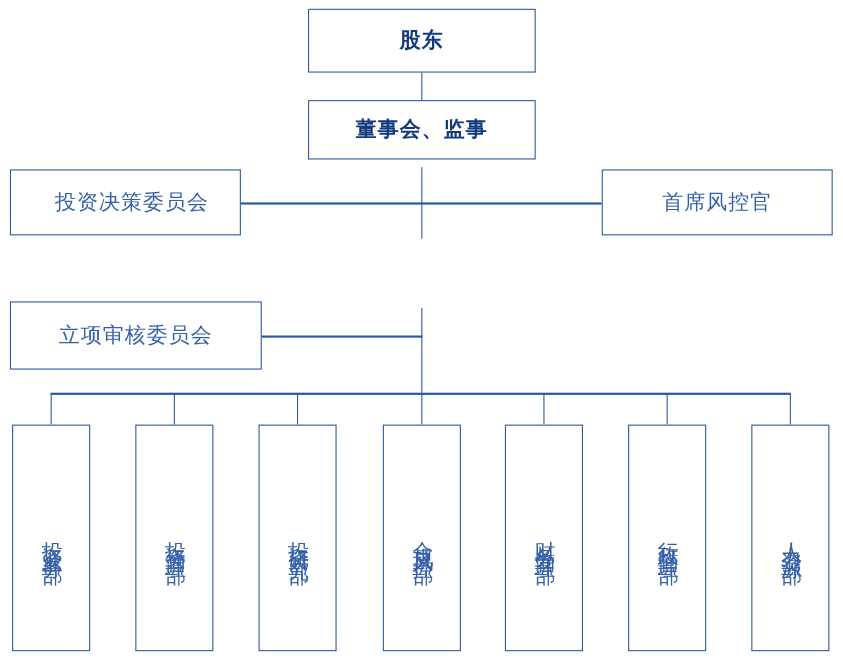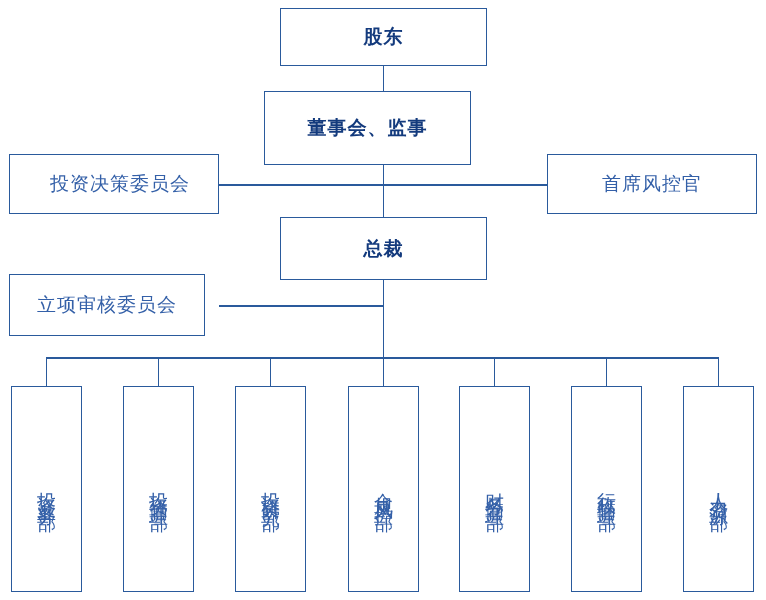--- a/index.html
+++ b/index.html
@@ -56,37 +56,34 @@
   <div class="line vline" style="left:269.75px; top:358px; height:28px;"></div>
   <div class="line vline" style="left:382.75px; top:358px; height:28px;"></div>
   <div class="line vline" style="left:493.75px; top:358px; height:28px;"></div>
   <div class="line vline" style="left:605.75px; top:358px; height:28px;"></div>
   <div class="line vline" style="left:717.75px; top:358px; height:28px;"></div>
 
   <div class="node emph" style="left:280px; top:8px;  width:207px; height:58px;">
     <span class="lbl">股东</span>
   </div>
 
-  <div class="node emph" style="left:264px; top:91px; width:207px; height:74px;">
+  <div class="node emph" style="left:280px; top:91px; width:207px; height:54px;">
     <span class="lbl">董事会、监事</span>
   </div>
 
   <div class="node" style="left:9px; top:154px; width:210px; height:60px;padding-left:12px;">
     <span class="lbl">投资决策委员会</span>
   </div>
 
   <div class="node" style="left:547px; top:154px; width:210px; height:60px;">
     <span class="lbl">首席风控官</span>
   </div>
 
-  <div class="node emph" style="left:280px; top:217px; width:207px; height:63px;">
-    <span class="lbl">总裁</span>
-  </div>
 
-  <div class="node" style="left:9px; top:274px; width:196px; height:62px;">
+  <div class="node" style="left:9px; top:274px; width:229px; height:62px;">
     <span class="lbl">立项审核委员会</span>
   </div>
 
   <div class="node dept" style="left:11px;  top:386px; width:71px; height:206px;">
     <span class="lbl">投资业务部</span>
   </div>
   <div class="node dept" style="left:123px; top:386px; width:71px; height:206px;">
     <span class="lbl">投资管理部</span>
   </div>
   <div class="node dept" style="left:235px; top:386px; width:71px; height:206px;">

